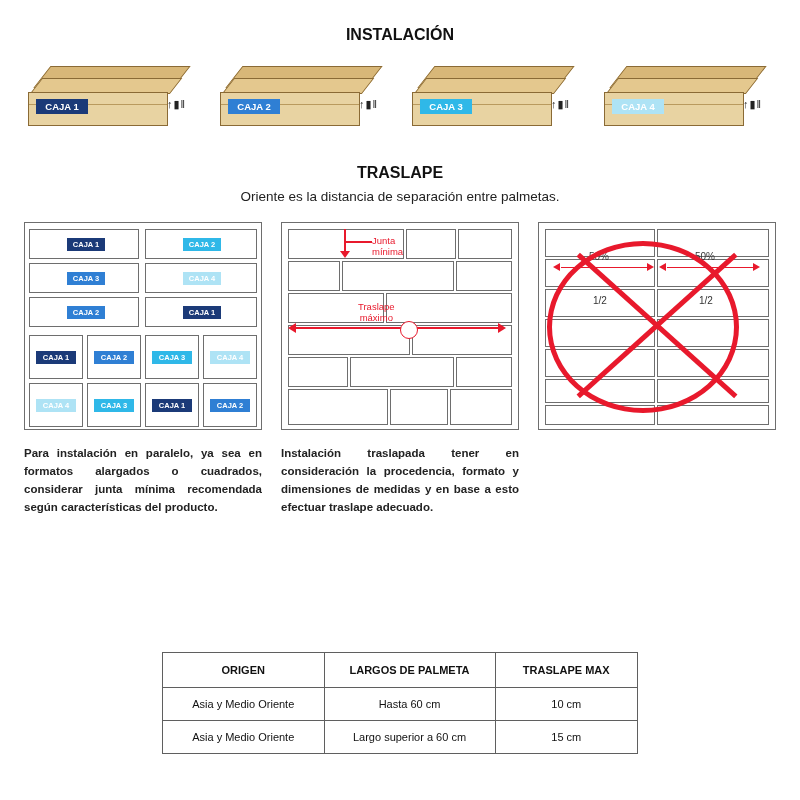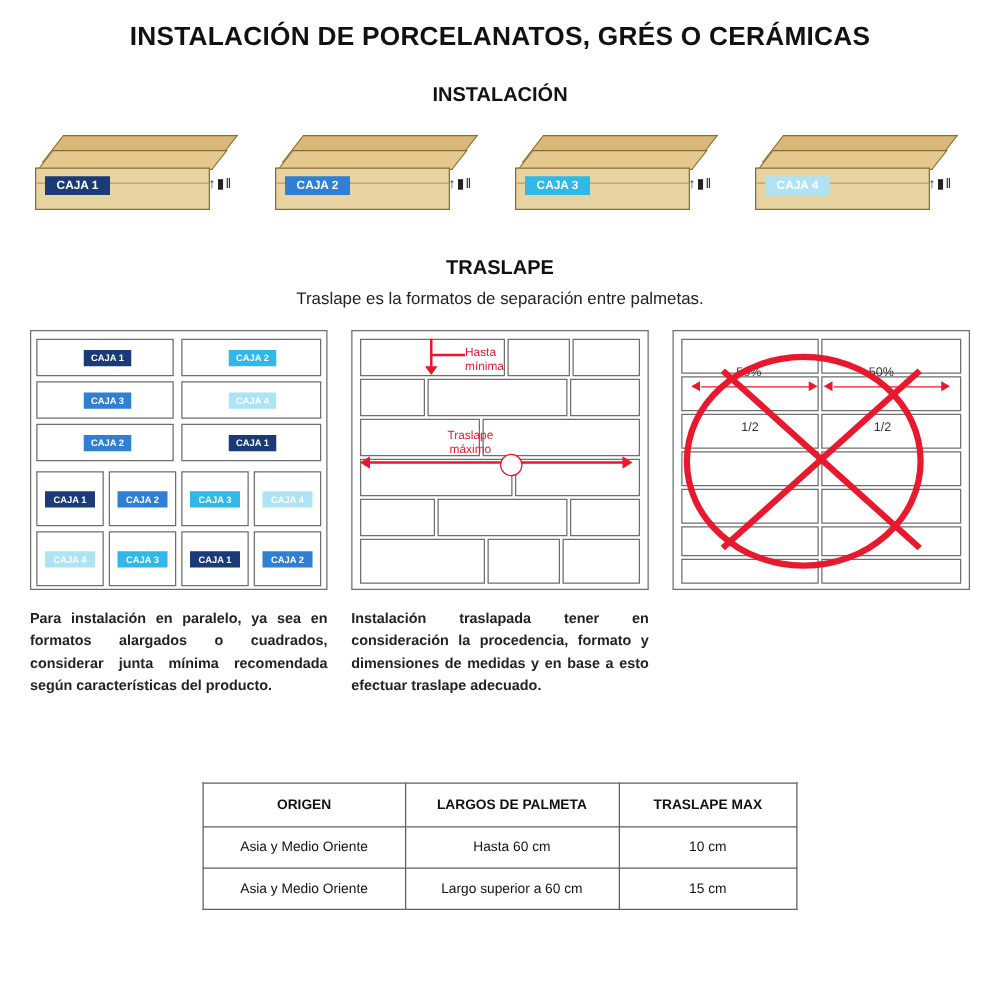--- a/index.html
+++ b/index.html
@@ -224,21 +224,20 @@
     font-weight: bold;
     font-size: 11px;
     padding: 10px 4px;
   }
 </style>
 </head>
 <body>
 
 <div class="page">
 
-  <div class="title">INSTALACIÓN DE PORCELANATOS, GRÉS O CERÁMICAS</div>
 
   <div class="section-title">INSTALACIÓN</div>
 
   <div class="boxes-row">
 
     <div class="box-wrap">
       <div class="box-top"></div>
       <div class="box-top2"></div>
       <div class="box-front">
           <div class="seam"></div>
@@ -273,21 +272,21 @@
       <div class="box-front">
           <div class="seam"></div>
         </div>
       <div class="box-label" style="background:#aee3f5;color:#ffffff">CAJA 4</div>
       <div class="box-marks">↑▮‖</div>
     </div>
 
   </div>
 
   <div class="section-title">TRASLAPE</div>
-  <div class="section-sub">Traslape es la formatos de separación entre palmetas.</div>
+  <div class="section-sub">Oriente es la distancia de separación entre palmetas.</div>
 
   <div class="panels">
 
     <div class="panel">
       <div class="panel-figure">
 
         <div class="p1cell" style="left:4px;  top:6px;  width:110px; height:30px;"></div>
         <div class="p1cell" style="left:120px;top:6px;  width:112px; height:30px;"></div>
         <div class="tag" style="left:42px; top:15px; width:38px; background:#1b3a78;">CAJA 1</div>
         <div class="tag" style="left:158px;top:15px; width:38px; background:#2fb8e8;">CAJA 2</div>
@@ -345,21 +344,21 @@
         <div class="brick" style="left:174px;top:134px;width:56px;  height:30px;"></div>
 
         <div class="brick" style="left:6px;  top:166px;width:100px; height:36px;"></div>
         <div class="brick" style="left:108px;top:166px;width:58px;  height:36px;"></div>
         <div class="brick" style="left:168px;top:166px;width:62px;  height:36px;"></div>
 
         <div class="redline" style="left:62px; top:6px; width:1.5px; height:24px;"></div>
         <div class="arrowhead" style="left:58px; top:28px; border-left:5px solid transparent; border-right:5px solid transparent; border-top:7px solid #e8192c;"></div>
         <div class="redline" style="left:62px; top:18px; width:28px; height:1.5px;"></div>
         <div class="redtxt" style="left:90px; top:12px;">
-          <span>Hasta</span><br>
+          <span>Junta</span><br>
           <span>mínima</span>
         </div>
 
         <div class="redtxt" style="left:76px; top:78px; text-align:center;">
           <span>Traslape</span><br>
           <span>máximo</span>
         </div>
         <div class="redline" style="left:14px; top:104px; width:206px; height:1.5px;"></div>
         <div class="arrowhead" style="left:6px; top:100px; border-top:5px solid transparent; border-bottom:5px solid transparent; border-right:8px solid #e8192c;"></div>
         <div class="arrowhead" style="left:216px; top:100px; border-top:5px solid transparent; border-bottom:5px solid transparent; border-left:8px solid #e8192c;"></div>

